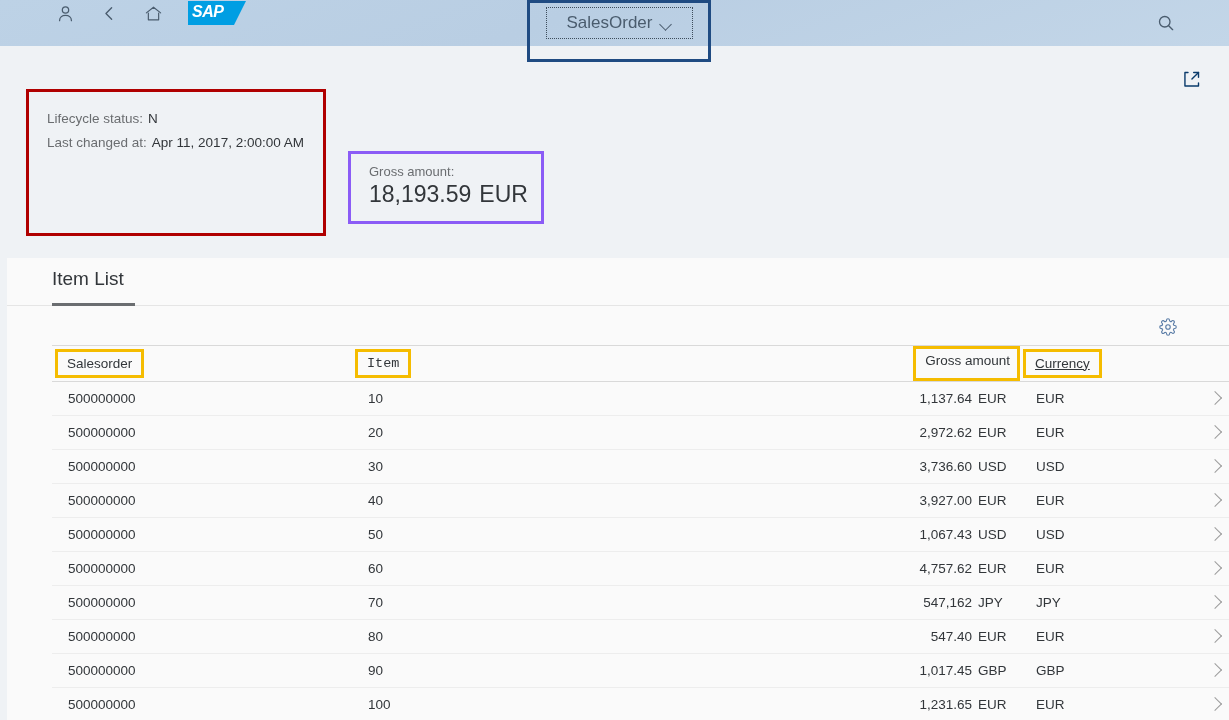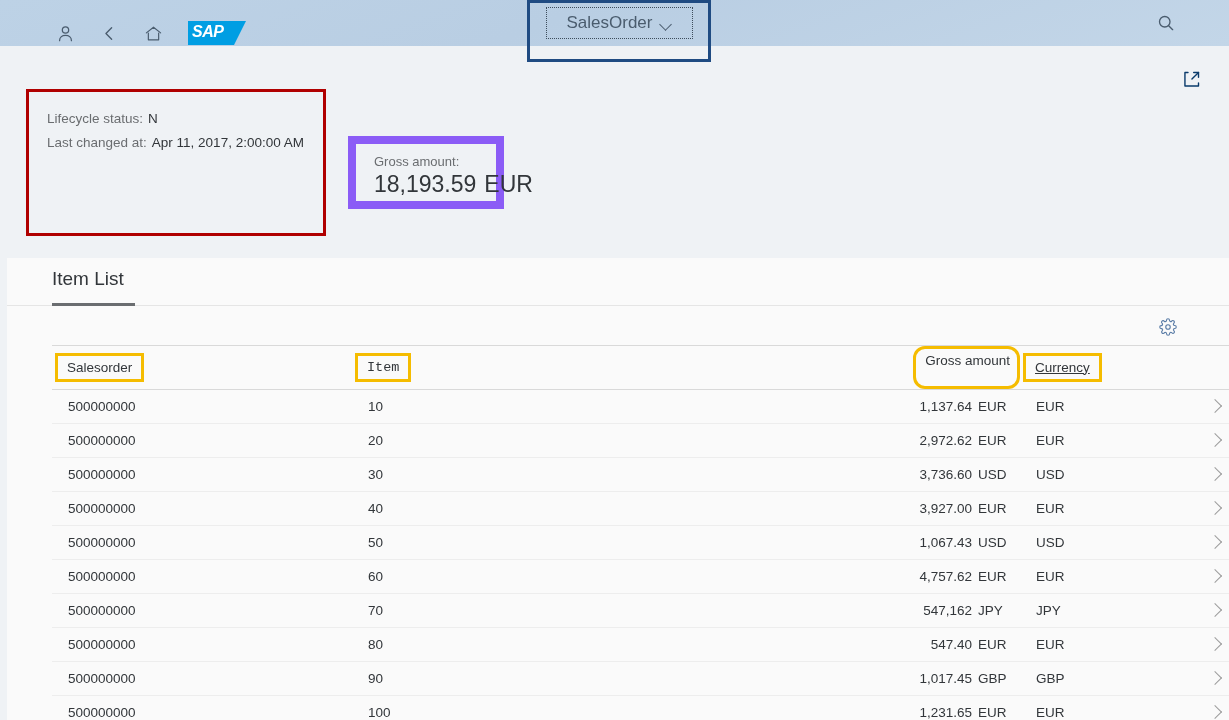--- a/index.html
+++ b/index.html
@@ -15,21 +15,21 @@
     color: #32363a;
     -webkit-font-smoothing: antialiased;
   }
 
   
   .shell-header {
     position: relative;
     height: 46px;
     background: linear-gradient(160deg, #bdd2e6 0%, #b9cee3 45%, #c3d6e8 100%);
     display: flex;
-    align-items: flex-end;
+    align-items: flex-start;
     box-sizing: border-box;
   }
   .shell-left {
     display: flex;
     align-items: center;
     gap: 18px;
     padding-left: 52px;
   }
   .shell-icon-btn {
     width: 26px;
@@ -173,24 +173,24 @@
     color: #6a6d70;
   }
   .gen-value {
     color: #32363a;
     margin-left: 5px;
   }
 
   .gross-box {
     position: absolute;
     left: 348px;
-    top: 90px;
-    width: 156px;
+    top: 105px;
+    width: 196px;
     height: 73px;
-    border: 8px solid #8b5cf6;
+    border: 3px solid #8b5cf6;
     box-sizing: border-box;
     padding: 10px 0 0 18px;
   }
   .gross-label {
     font-size: 13px;
     color: #6a6d70;
     margin-bottom: 2px;
   }
   .gross-value {
     font-size: 23px;
@@ -302,23 +302,22 @@
     line-height: 1;
   }
   .hl-so   { margin-left: 3px; }
   .hl-item { margin-left: 3px; font-family: Liberation Mono, monospace; }
 
   .th-amt-wrap {
     display: flex;
     justify-content: flex-end;
   }
   .hl-amt {
-    padding: 5px 7px 18px 9px;
+    padding: 5px 7px 10px 9px;
     margin-right: 0px;
-    border-radius: 12px;
   }
   .hl-cur {
     margin-left: 3px;
     text-decoration: underline;
   }
 
   .amt-num {
     display: inline-block;
     text-align: left;
     white-space: nowrap;

